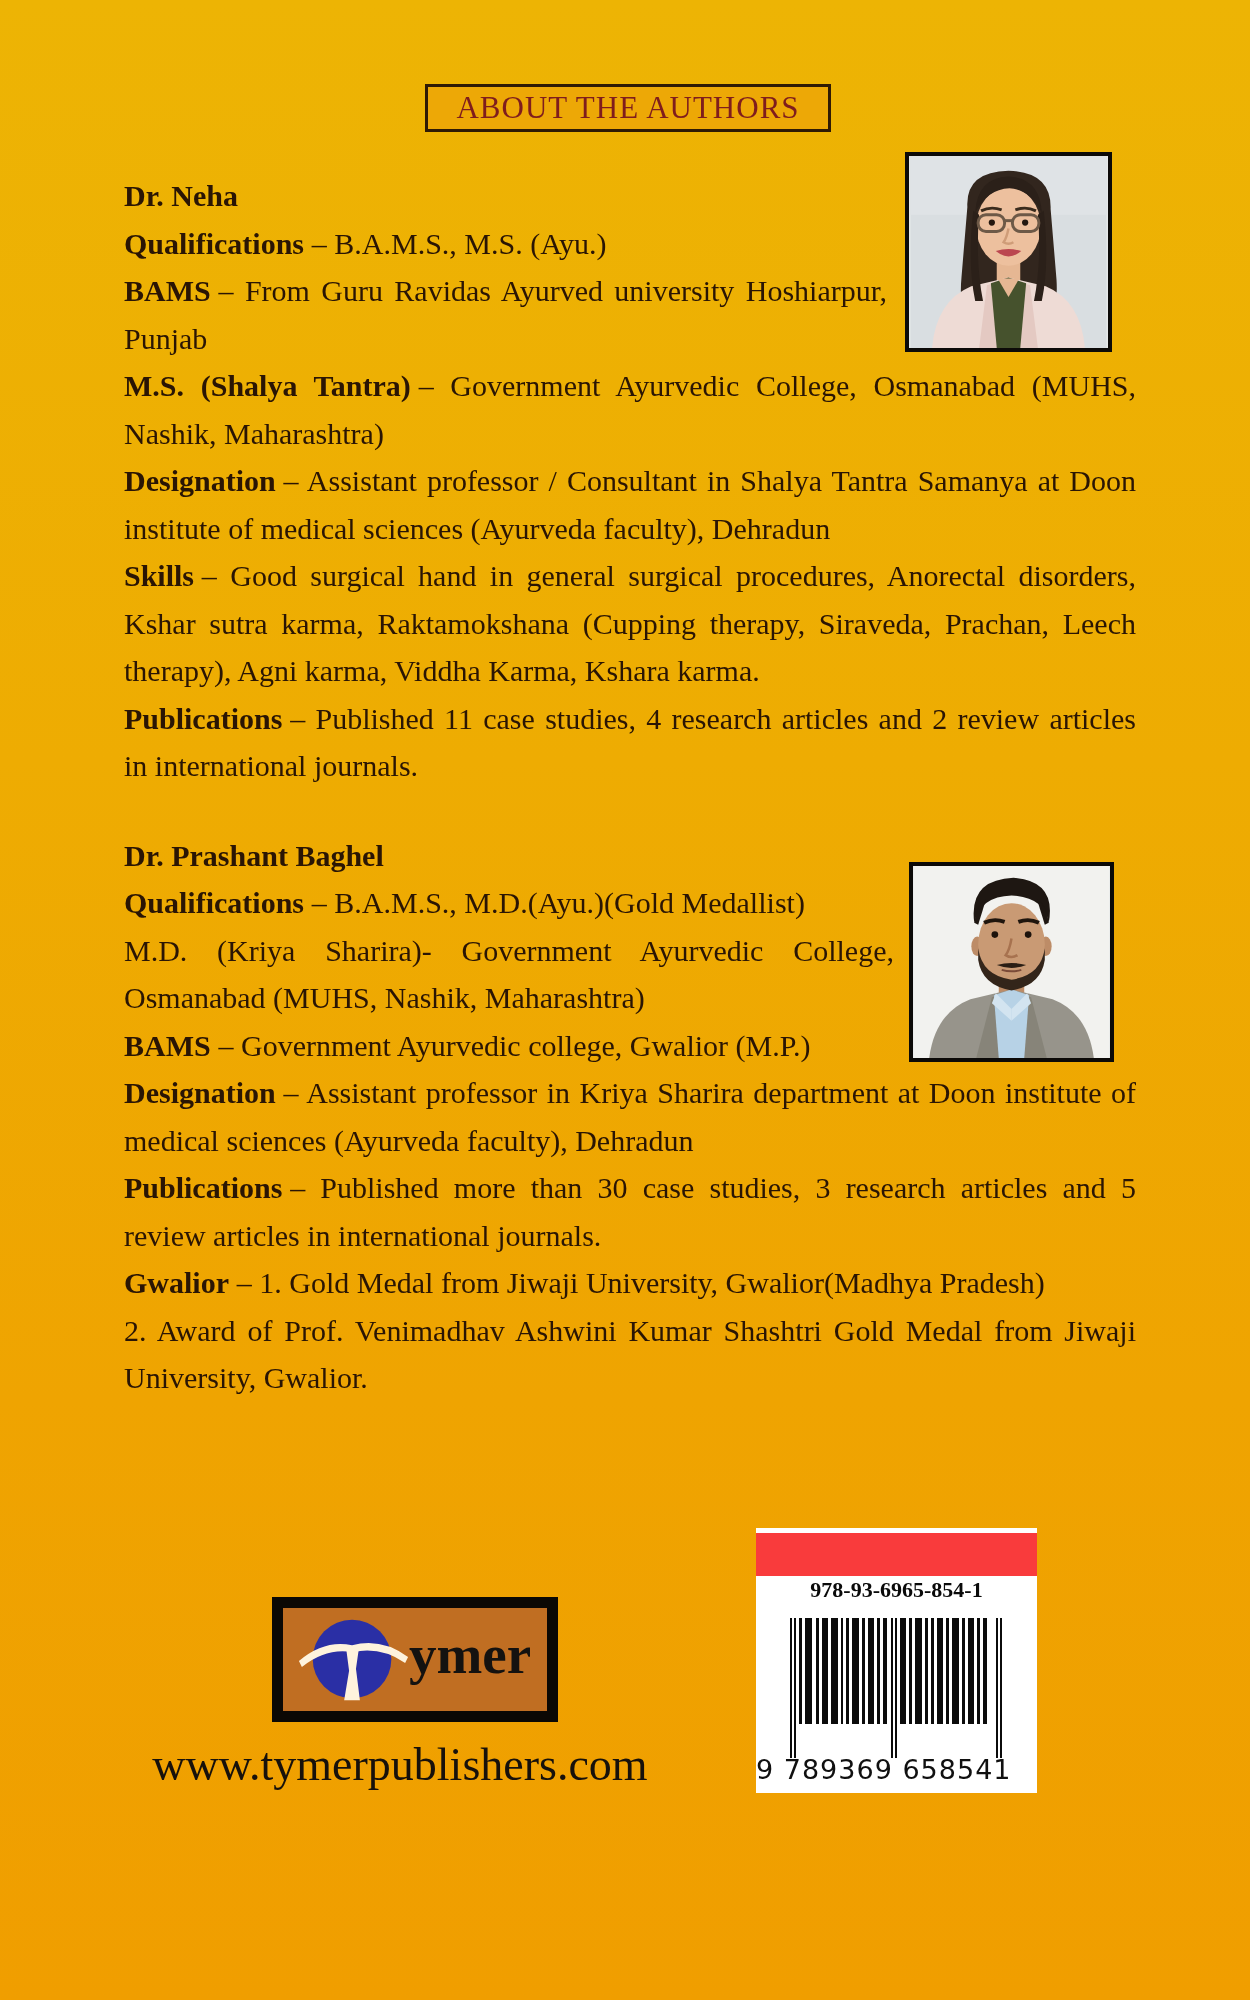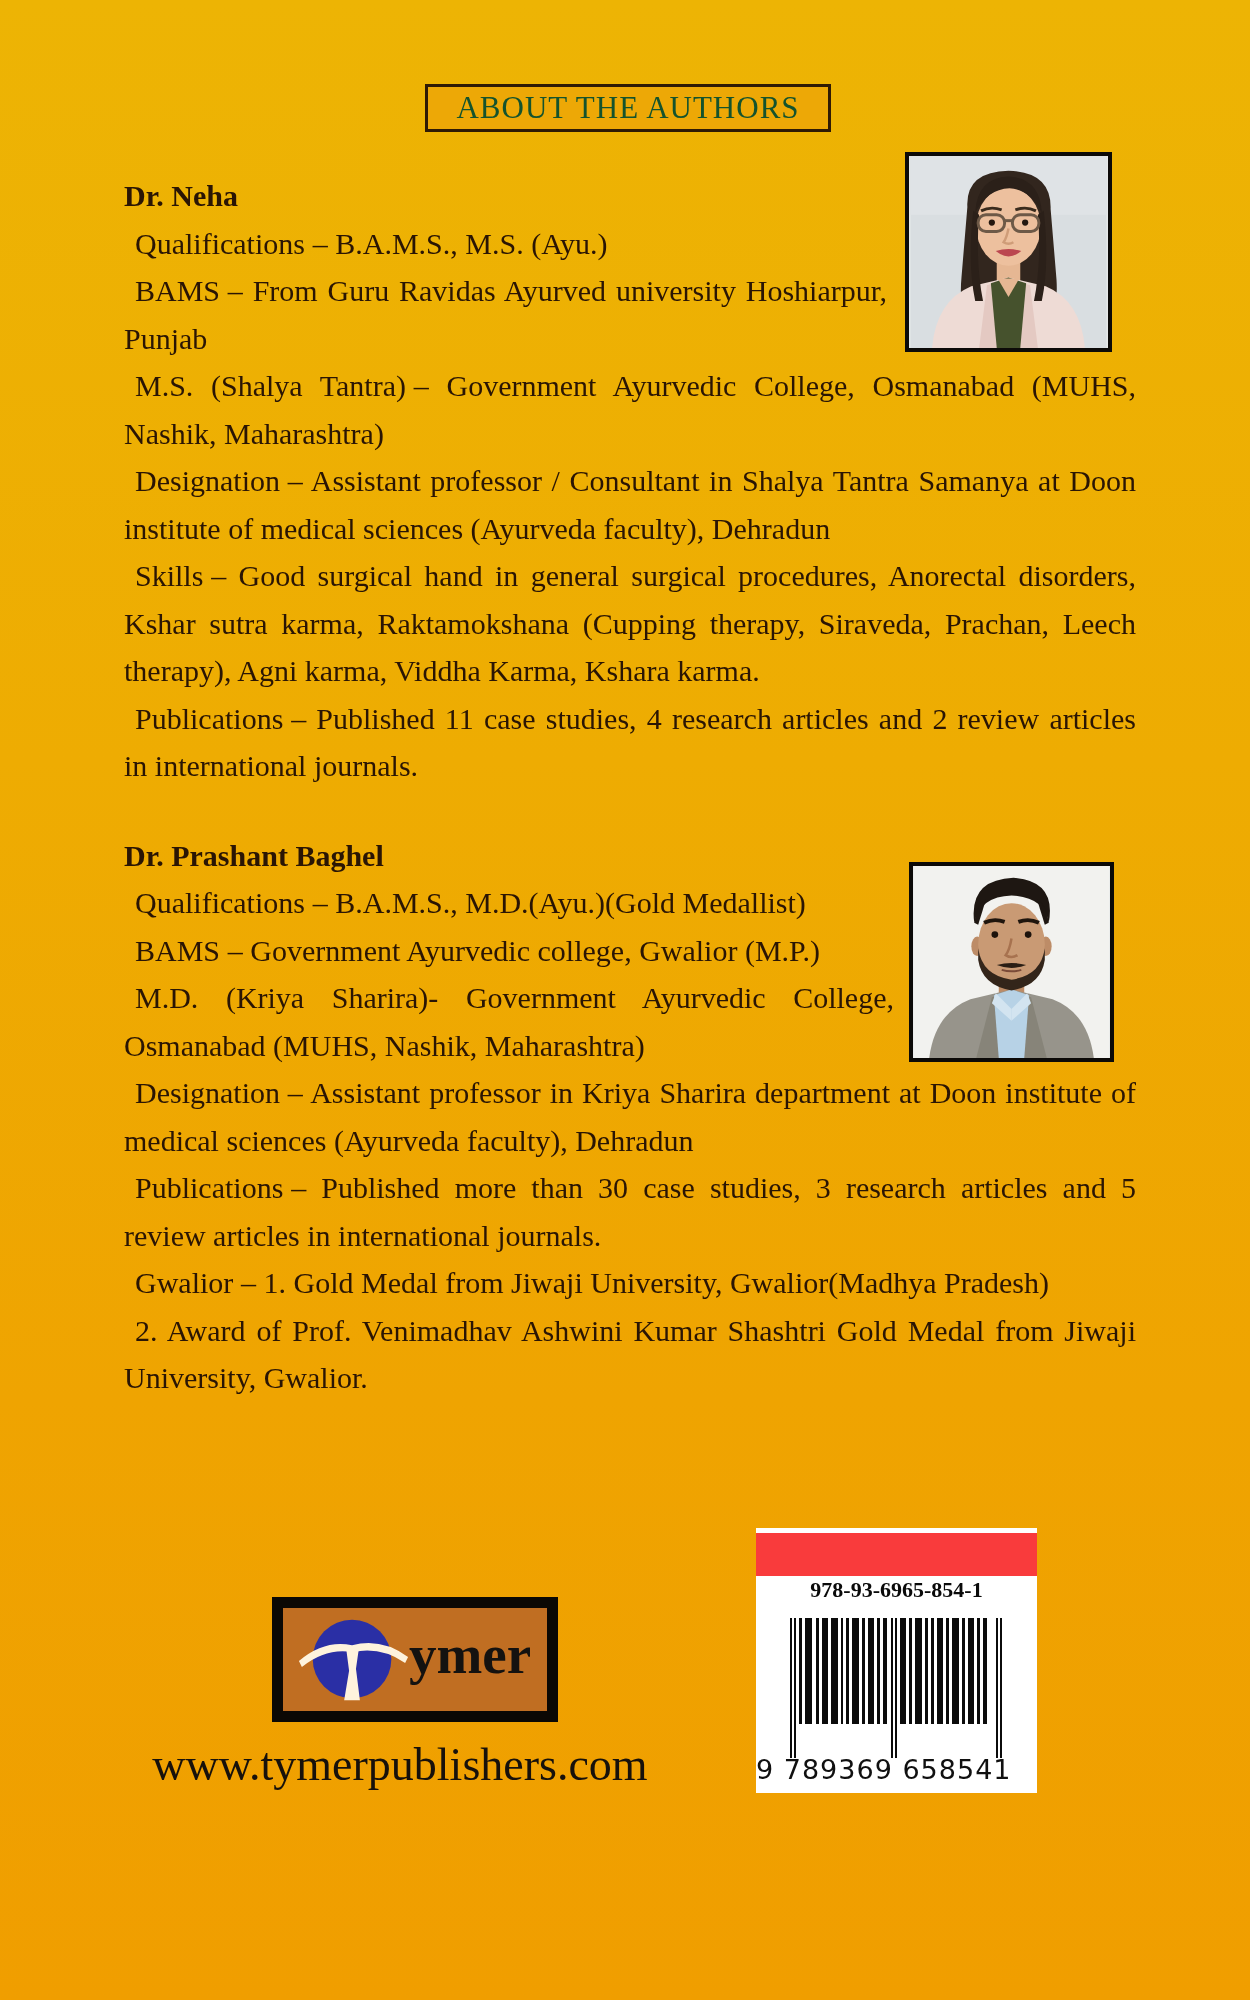--- a/index.html
+++ b/index.html
@@ -8,32 +8,32 @@
     background:linear-gradient(180deg,#edb404 0%, #eeac02 38%, #efa401 70%, #f09e00 100%);
     font-family:"Liberation Serif", serif;
     overflow:hidden;
   }
 
   
   .title-box {
     position:absolute; left:425px; top:84px; width:406px; height:48px;
     box-sizing:border-box; border:3px solid #2f1a04; background:#eda806;
     display:flex; align-items:center; justify-content:center;
-    font-size:31px; letter-spacing:1px; color:#14532d;
+    font-size:31px; letter-spacing:1px; color:#7f1d1d;
   }
 
   
   .content {
     position:absolute; left:124px; top:172px; width:1012px;
     font-size:30px; line-height:47.5px; color:#2a1504;
     text-align:justify;
   }
   .field { margin:0; }
   .name { font-weight:bold; text-align:left; }
-  .lbl { font-weight:normal;margin-left:11px; }
+  .lbl { font-weight:bold; }
   .lbl:not(:empty) { margin-right:0.26em; }
   .sec2 { margin-top:42px; }
 
   
   .photo {
     float:right; box-sizing:border-box; border:4px solid #0c0a08; background:#e6e8e9;
   }
   .photo svg { display:block; width:100%; height:100%; }
   .photo-neha    { width:207px; height:200px; margin:-20px 24px 0 18px; }
   .photo-prashant{ width:205px; height:200px; margin:30px 22px 0 15px; }
@@ -161,22 +161,22 @@
           <path d="M107 57 Q118 53 128 58" stroke="#1f150d" stroke-width="4" fill="none"></path>
           <circle cx="83" cy="70" r="3.4" fill="#1d130c"></circle>
           <circle cx="117" cy="70" r="3.4" fill="#1d130c"></circle>
 
           <path d="M100 74 Q98 86 94 91 Q100 95 106 91" stroke="#a7724f" stroke-width="2.5" fill="none"></path>
         </svg>
       </div>
 
       <p class="field name">Dr. Prashant Baghel</p>
       <p class="field"><span class="lbl">Qualifications</span><span class="txt">– B.A.M.S., M.D.(Ayu.)(Gold Medallist)</span></p>
+      <p class="field"><span class="lbl"></span><span class="txt">M.D. (Kriya Sharira)- Government Ayurvedic College, Osmanabad (MUHS, Nashik, Maharashtra)</span></p>
       <p class="field"><span class="lbl">BAMS</span><span class="txt">– Government Ayurvedic college, Gwalior (M.P.)</span></p>
-      <p class="field"><span class="lbl"></span><span class="txt">M.D. (Kriya Sharira)- Government Ayurvedic College, Osmanabad (MUHS, Nashik, Maharashtra)</span></p>
       <p class="field"><span class="lbl">Designation</span><span class="txt">– Assistant professor in Kriya Sharira department at Doon institute of medical sciences (Ayurveda faculty), Dehradun</span></p>
       <p class="field"><span class="lbl">Publications</span><span class="txt">– Published more than 30 case studies, 3 research articles and 5 review articles in international journals.</span></p>
       <p class="field"><span class="lbl">Gwalior</span><span class="txt">– 1. Gold Medal from Jiwaji University, Gwalior(Madhya Pradesh)</span></p>
       <p class="field"><span class="lbl"></span><span class="txt">2. Award of Prof. Venimadhav Ashwini Kumar Shashtri Gold Medal from Jiwaji University, Gwalior.</span></p>
     </div>
   </div>
 
   <div class="logo-frame">
     <svg class="logo-mark" viewBox="0 0 120 86" xmlns="http://www.w3.org/2000/svg">
       <circle cx="58" cy="42" r="40" fill="#2a2fa5"></circle>

